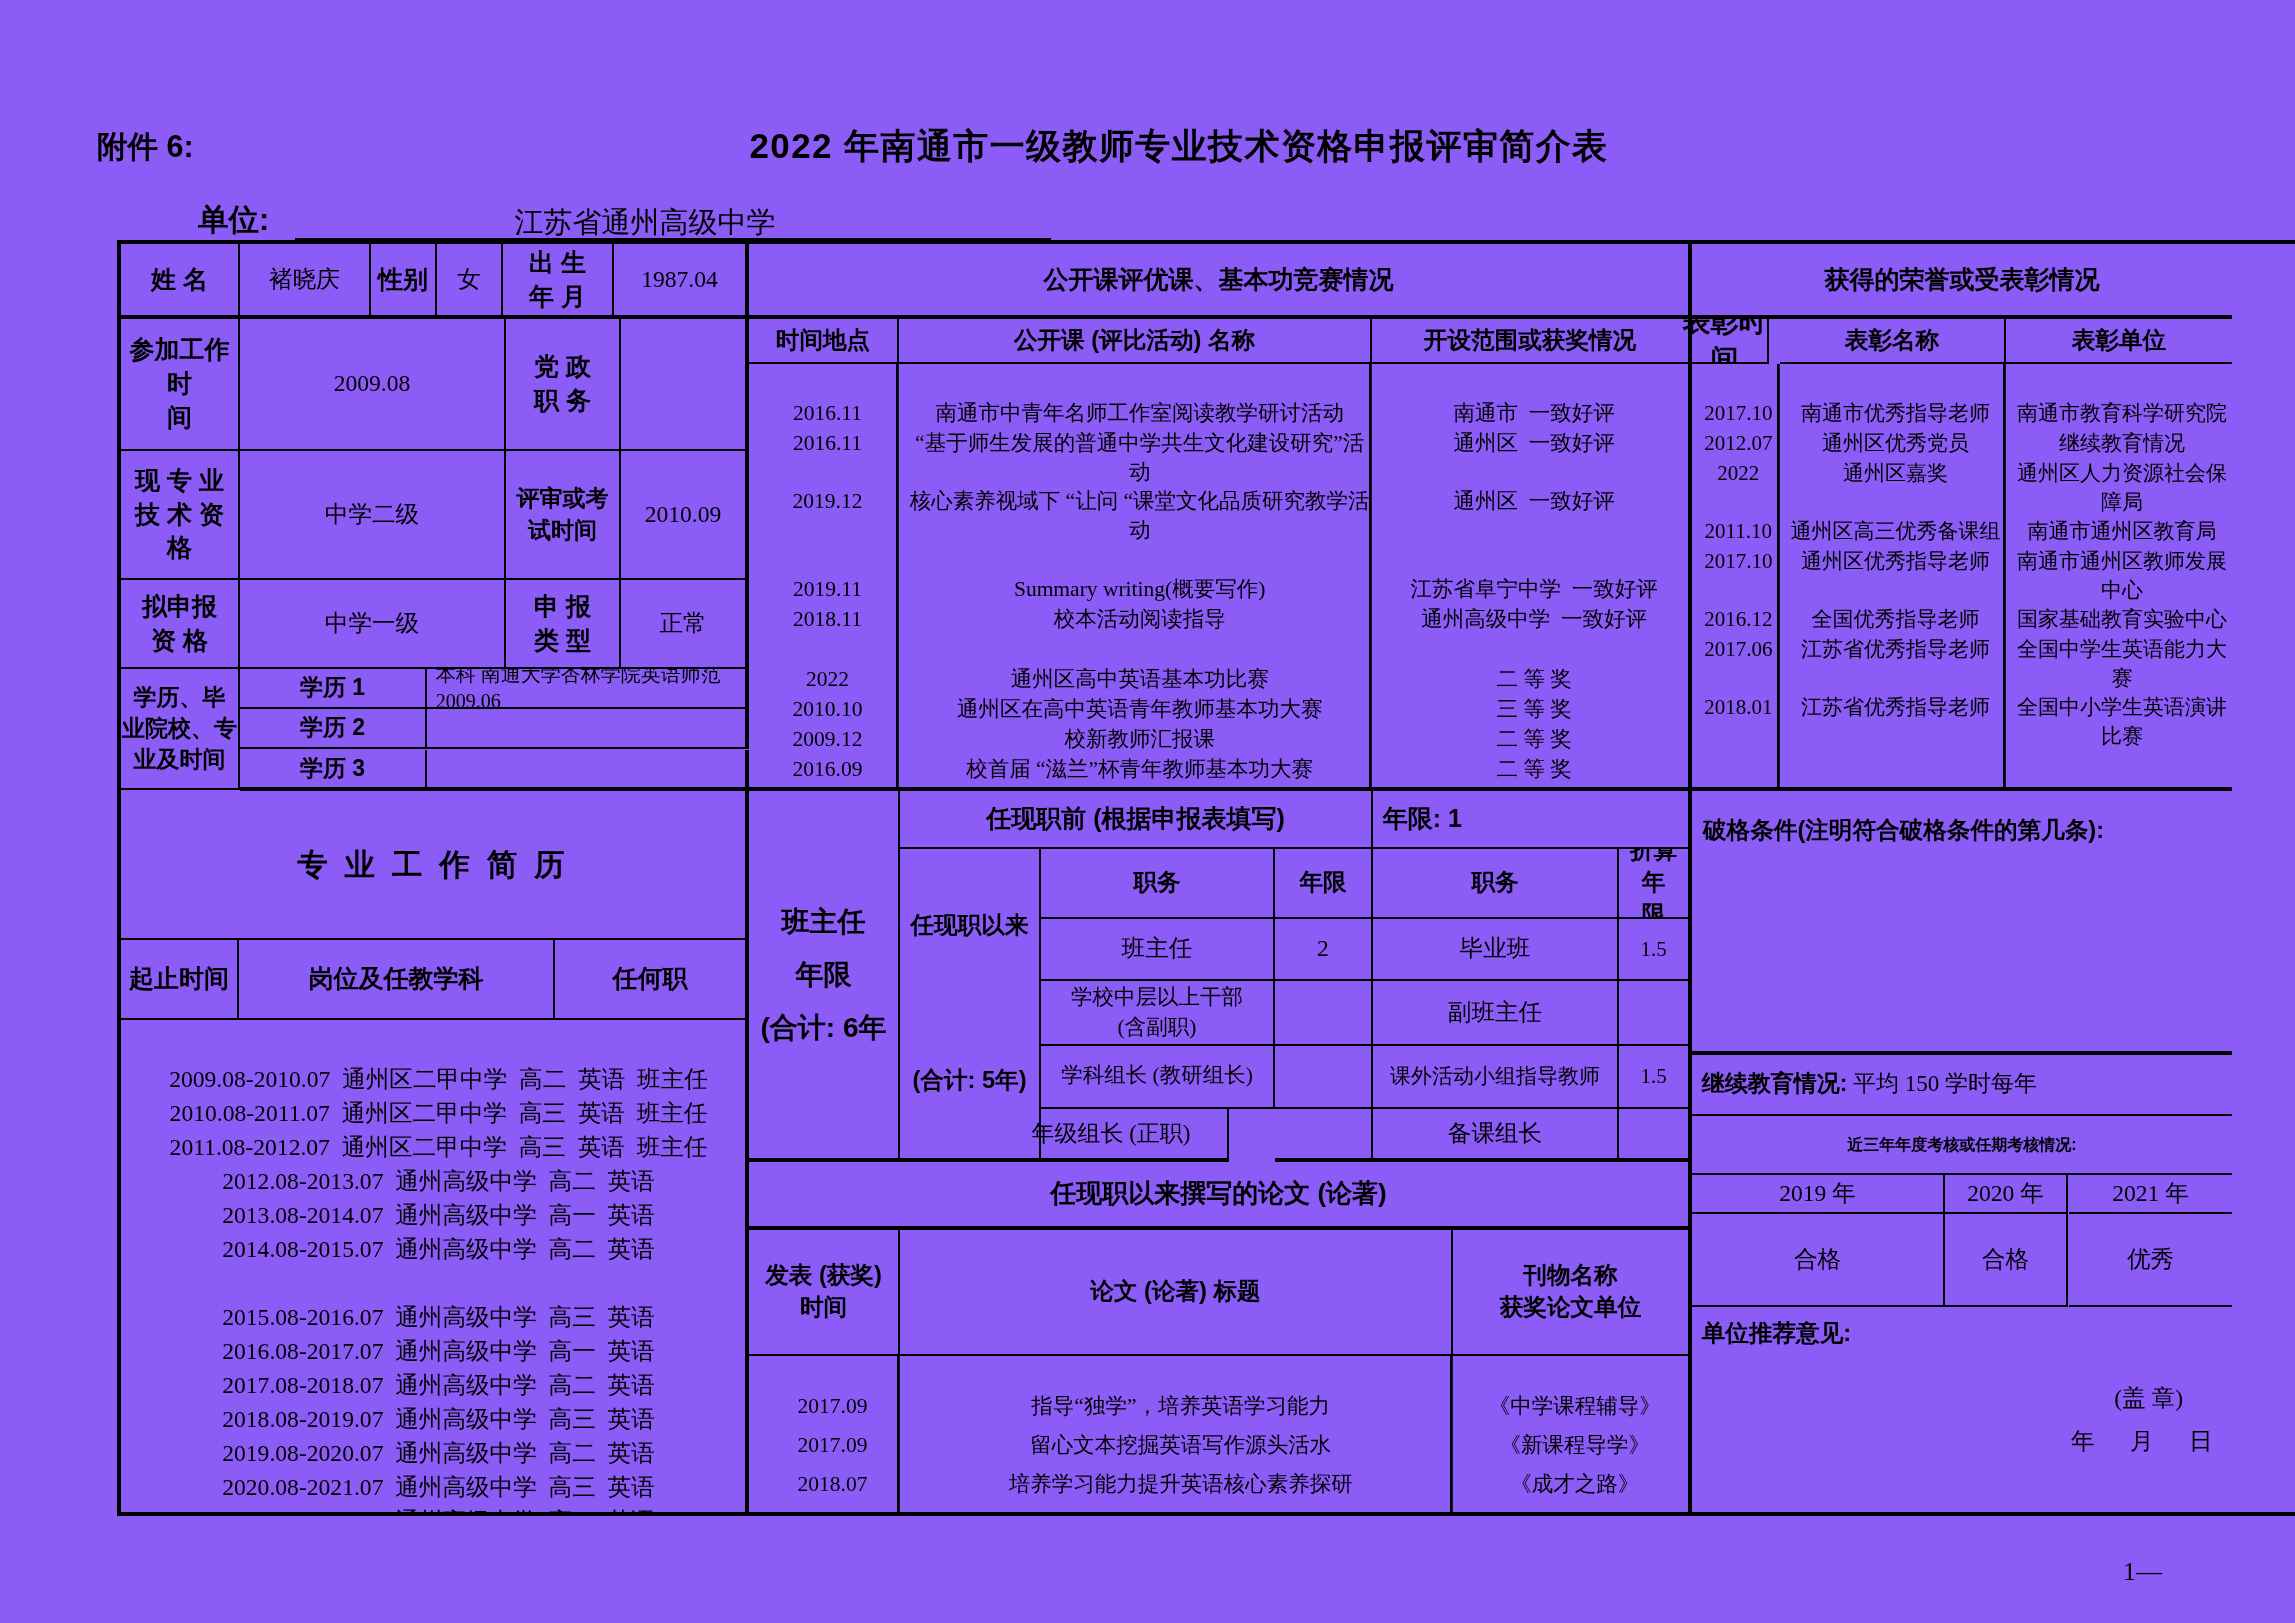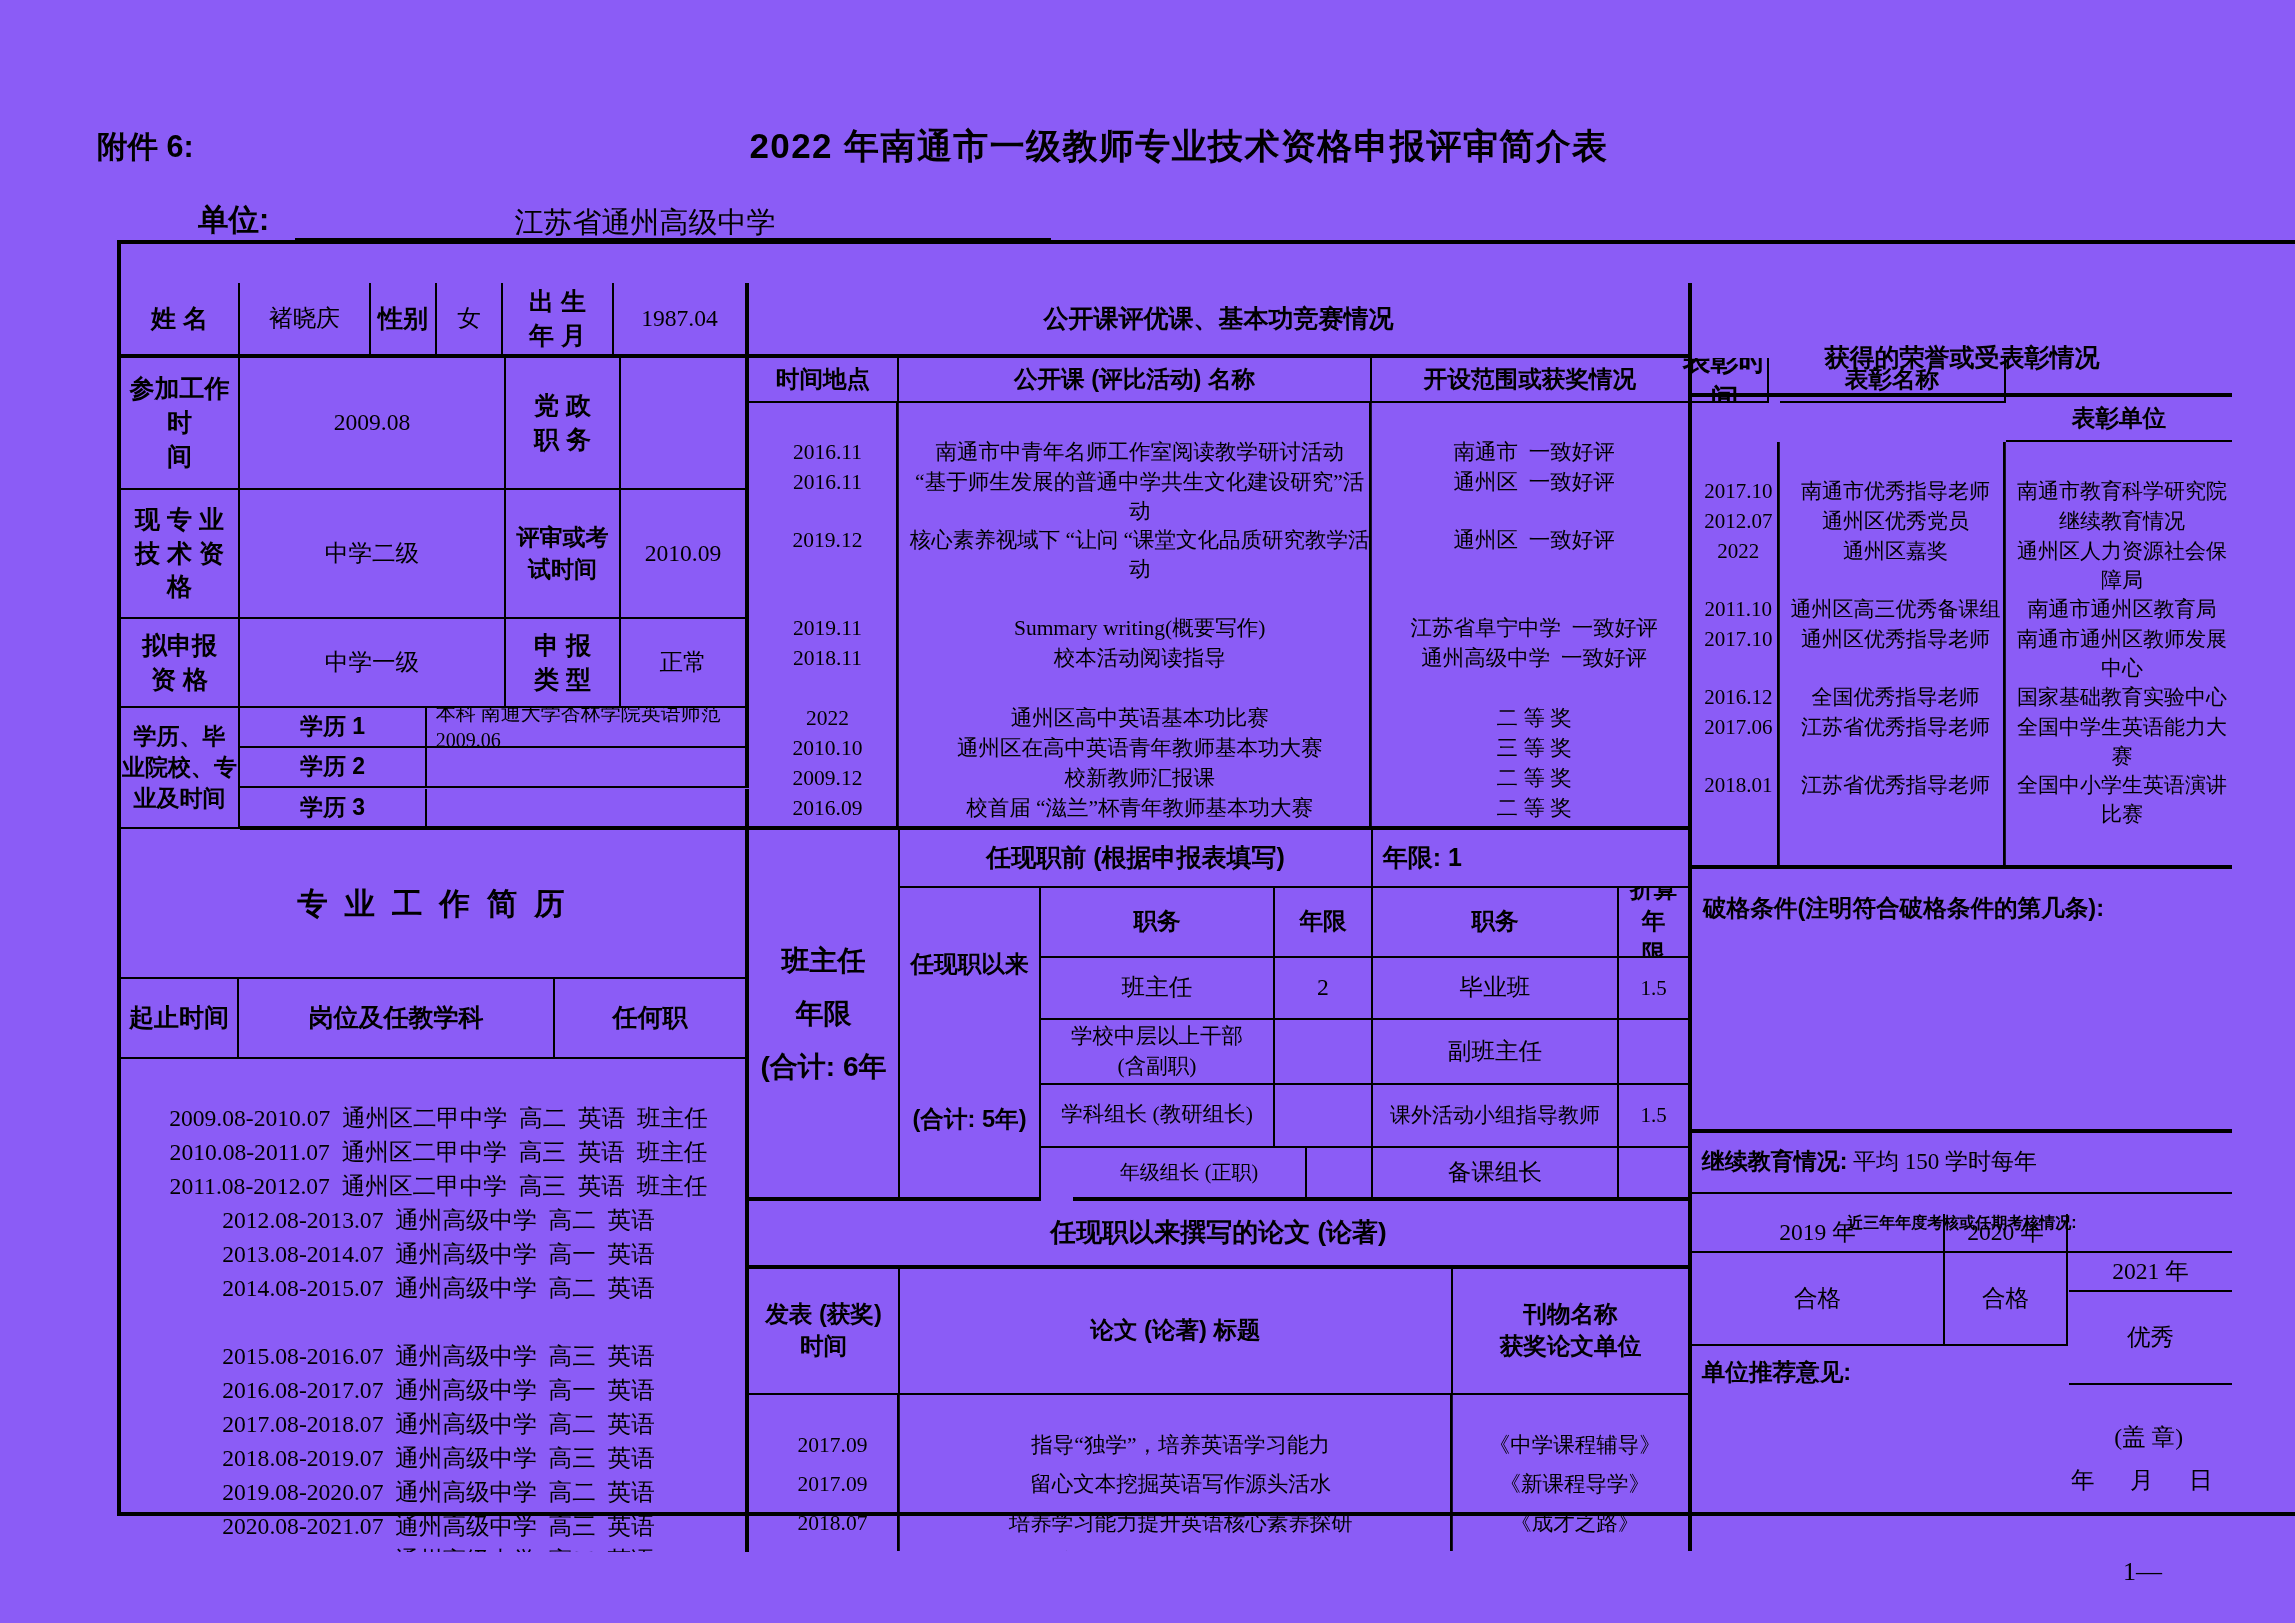--- a/index.html
+++ b/index.html
@@ -17,21 +17,21 @@
   .unit-value{position:absolute;left:298px;top:203px;width:694px;text-align:center;font-size:29px;}
   .pageno{position:absolute;left:2123px;top:1557px;font-size:26px;}
 
   #tbl{position:absolute;left:117px;top:240px;width:2294px;height:1276px;border:4.2px solid #000;
        box-sizing:border-box;}
   #tin{position:relative;width:2111px;height:1268px;}
 
   .c{position:absolute;box-sizing:border-box;border-right:2.8px solid #000;border-bottom:2.8px solid #000;
      display:flex;align-items:center;justify-content:center;text-align:center;overflow:hidden;
      white-space:pre-line;line-height:1.35;}
-  .nr{border-right:none;margin-top:39px;}
+  .nr{border-right:none;}
   .nb{border-bottom:none;}
   .tr{border-right-width:4.2px;}
   .tb{border-bottom-width:4.2px;}
   .lab{font-family:"Liberation Sans","DejaVu Sans",sans-serif;font-weight:bold;font-size:25px;}
   .lab.sm{font-size:23px;}
   .val{font-size:23.6px;}
   .hleft{justify-content:flex-start;text-align:left;padding-left:9.7px;}
   .vtop{align-items:flex-start;}
   .blk{display:block;text-align:left;}
 
@@ -209,21 +209,21 @@
 (含副职)</div>
     <div class="c val" style="left:1154px;top:737px;width:98px;height:65px"></div>
     <div class="c val" style="left:1252px;top:737px;width:246px;height:65px">副班主任</div>
     <div class="c val tr" style="left:1498px;top:737px;width:73px;height:65px"></div>
 
     <div class="c val" style="left:920px;top:801px;width:234px;height:64px;font-size:21.5px">学科组长 (教研组长)</div>
     <div class="c val" style="left:1154px;top:801px;width:98px;height:64px"></div>
     <div class="c val" style="left:1252px;top:801px;width:246px;height:64px;font-size:21px">课外活动小组指导教师</div>
     <div class="c val tr" style="left:1498px;top:801px;width:73px;height:64px;font-size:21px">1.5</div>
 
-    <div class="c val tb" style="left:952px;top:865px;width:234px;height:53px;font-size:20px">年级组长 (正职)</div>
+    <div class="c val tb" style="left:874px;top:865px;width:234px;height:53px;font-size:23px">年级组长 (正职)</div>
     <div class="c val tb" style="left:1154px;top:865px;width:98px;height:53px"></div>
     <div class="c val tb" style="left:1252px;top:865px;width:246px;height:53px">备课组长</div>
     <div class="c val tb tr" style="left:1498px;top:865px;width:73px;height:53px"></div>
 
     <div class="c lab tb tr" style="left:628px;top:918px;width:943px;height:68px;font-size:26px">任现职以来撰写的论文 (论著)</div>
     <div class="c lab colhdr" style="left:628px;top:986px;width:151px;height:126px">发表 (获奖)
 时间</div>
     <div class="c lab colhdr" style="left:779px;top:986px;width:553px;height:126px">论文 (论著) 标题</div>
     <div class="c lab colhdr tr" style="left:1332px;top:986px;width:239px;height:126px">刊物名称
 获奖论文单位</div>

